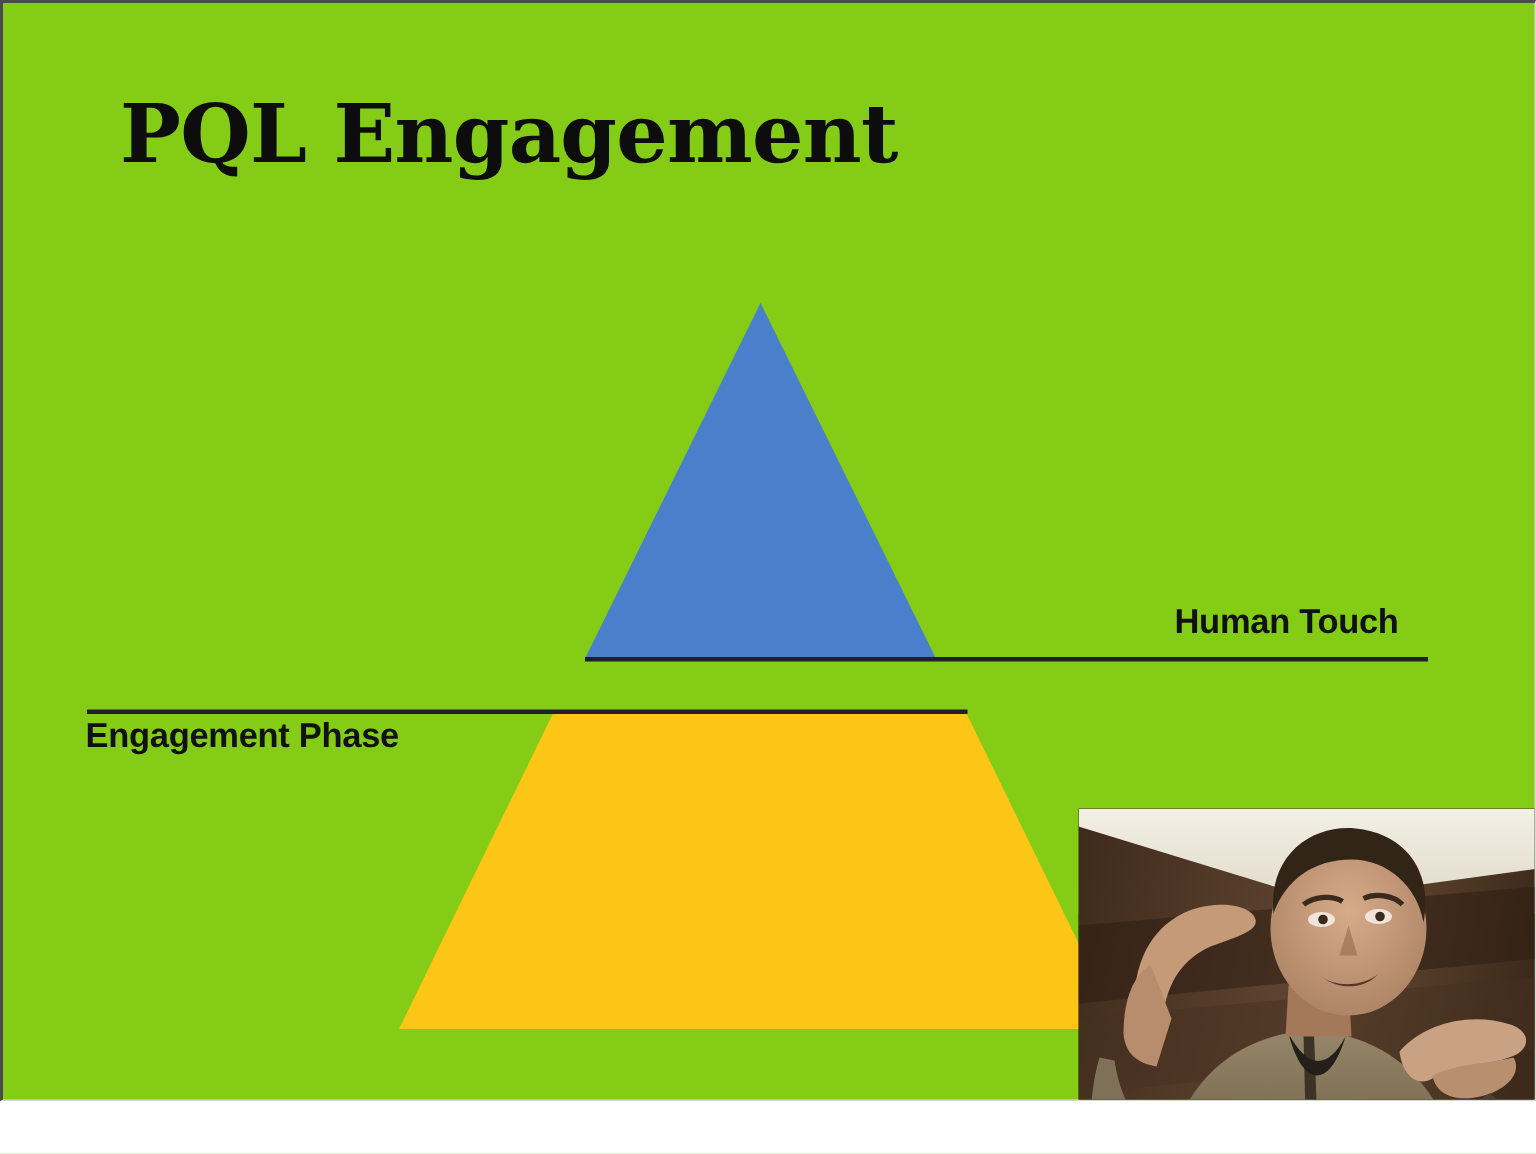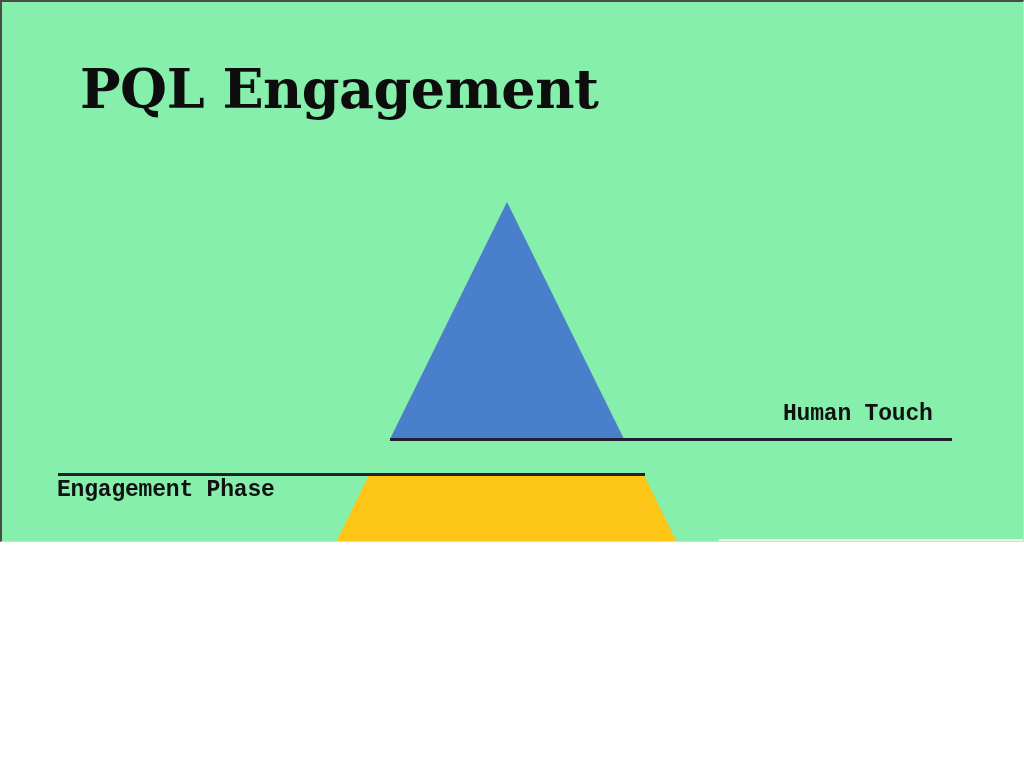--- a/index.html
+++ b/index.html
@@ -10,22 +10,22 @@
   body {
     width: 1024px;
     height: 769px;
     overflow: hidden;
     font-family: "DejaVu Serif", serif;
   }
 
   #slide-root {
     position: relative;
     width: 1024px;
-    height: 542px;
-    background: #86efac;
+    height: 734px;
+    background: #84cc16;
     box-sizing: border-box;
     border-top: 2px solid #4a4a4a;
     border-left: 2px solid #4a4a4a;
     border-right: 1px solid #d8d8d8;
     border-bottom: 1px solid #d8d8d8;
     overflow: hidden;
   }
 
   
   #slide-title {
@@ -52,21 +52,21 @@
   }
   #diagram svg {
     display: block;
     width: 1024px;
     height: 769px;
   }
 
   
   .phase-label {
     position: absolute;
-    font-family: Liberation Mono, monospace;
+    font-family: Liberation Sans, sans-serif;
     font-weight: bold;
     font-size: 23px;
     line-height: 26px;
     color: #111111;
     white-space: nowrap;
     letter-spacing: -0.2px;
     text-align: center;
   }
   #label-human-touch {
     left: 781px;

